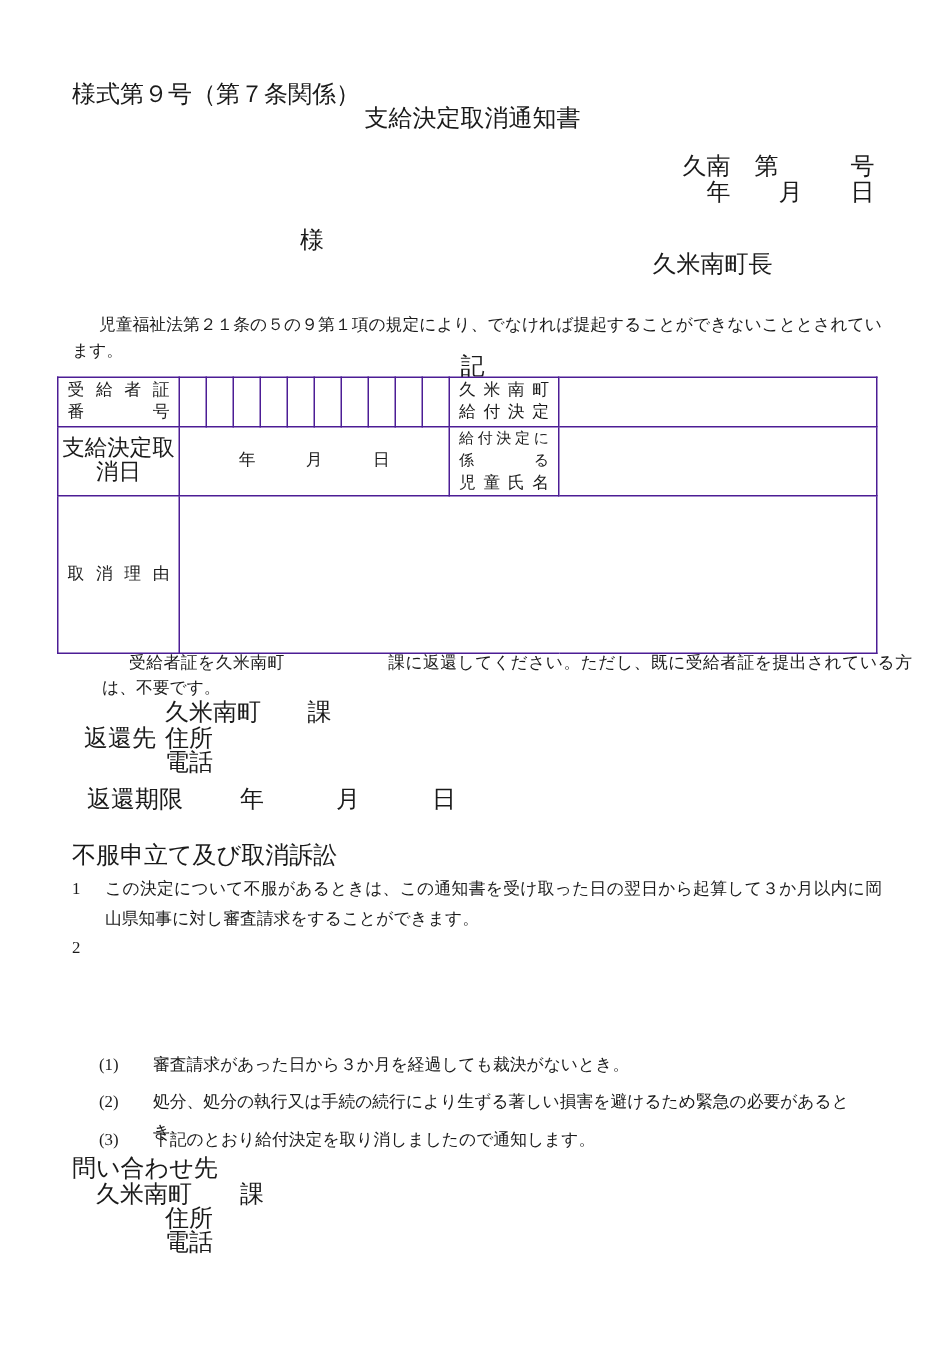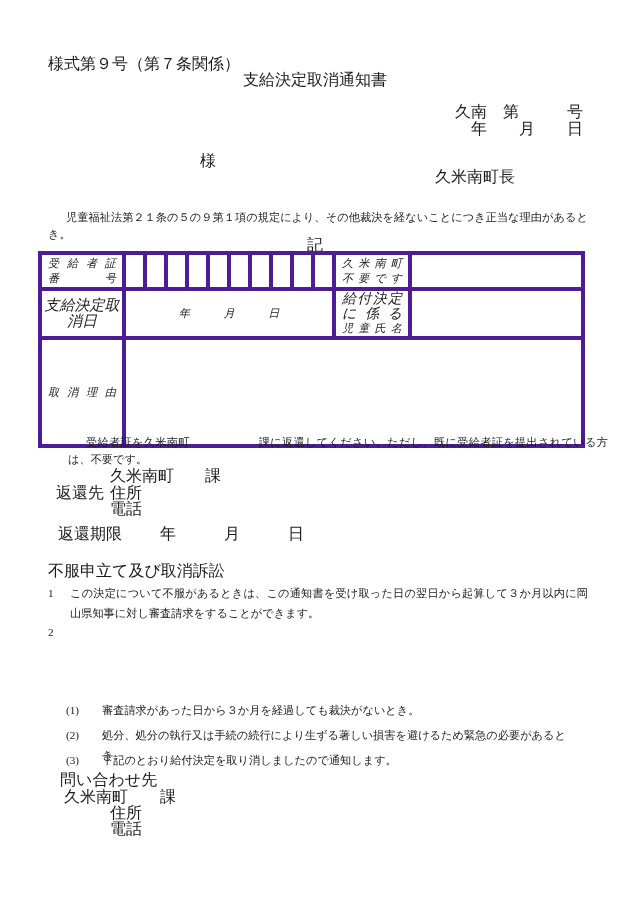--- a/index.html
+++ b/index.html
@@ -49,27 +49,26 @@
   
   #record-table {
     position: absolute;
     left: 38px;
     top: 251px;
     width: 547px;
     border-collapse: collapse;
     table-layout: fixed;
   }
   #record-table td {
-    border: 4px solid #4c1d95;
+    border: 1px solid #4c1d95;
     font-size: 11.2px;
     line-height: 15px;
     padding: 0;
     vertical-align: middle;
     text-align: center;
-    font-style: italic;
   }
   .lbl-col { width: 80px; }
   .num-cell { width: 17px; }
   .lbl2-col { width: 72px; }
   .spread {
     display: block;
     text-align: justify;
     text-align-last: justify;
     padding: 0 6px;
   }
@@ -133,39 +132,39 @@
   .subclause .marker {
     position: absolute;
     left: 0;
     top: 0;
   }
   #sub-1 { top: 701px; }
   #sub-2 { top: 726px; }
   #sub-3 { top: 751px; }
 
   
-  #contact-heading { left: 60px; top: 772px; }
+  #contact-heading { left: 48px; top: 772px; }
   #con-town   { left: 64px;  top: 789px; }
   #con-ka     { left: 160px; top: 789px; }
   #con-addr   { left: 110px; top: 805px; }
   #con-tel    { left: 110px; top: 821px; }
 </style>
 </head>
 <body>
 
 <div class="page">
 
   <div class="abs t11" id="form-no">様式第９号（第７条関係）</div>
   <div class="abs t11" id="doc-title">支給決定取消通知書</div>
   <div class="abs t11" id="doc-number">久南　第　　　号</div>
   <div class="abs t11" id="doc-date">年　　月　　日</div>
   <div class="abs t11" id="addressee">様</div>
   <div class="abs t11" id="issuer">久米南町長</div>
 
-  <div id="lead">児童福祉法第２１条の５の９第１項の規定により、その他裁決を経ないことにつき正当な理由があるとき。</div>
+  <div id="lead">児童福祉法第２１条の５の９第１項の規定により、でなければ提起することができないこととされています。</div>
   <div class="abs t11" id="ki-mark">記</div>
 
   <table id="record-table">
     <tbody>
       <tr>
         <td class="lbl-col row-h" rowspan="1">
           <span class="spread">受給者証</span>
           <span class="spread">番　　号</span>
         </td>
         <td class="num-cell"></td>
@@ -173,32 +172,32 @@
         <td class="num-cell"></td>
         <td class="num-cell"></td>
         <td class="num-cell"></td>
         <td class="num-cell"></td>
         <td class="num-cell"></td>
         <td class="num-cell"></td>
         <td class="num-cell"></td>
         <td class="num-cell"></td>
         <td class="lbl2-col">
           <span class="spread">久米南町</span>
-          <span class="spread">不要です</span>
+          <span class="spread">給付決定</span>
         </td>
         <td></td>
       </tr>
 
       <tr>
         <td class="lbl-col row-h">
           <span style="font-size:15px;">支給決定取消日</span>
         </td>
         <td colspan="10" class="date-line">年　　　月　　　日</td>
         <td class="lbl2-col">
-          <span class="spread" style="font-size:14px;">給付決定に係る</span>
+          <span class="spread" style="font-size:10px;">給付決定に係る</span>
           <span class="spread">児童氏名</span>
         </td>
         <td></td>
       </tr>
 
       <tr>
         <td class="lbl-col reason-row reason-label">
           <span class="spread">取消理由</span>
         </td>
         <td colspan="12"></td>

